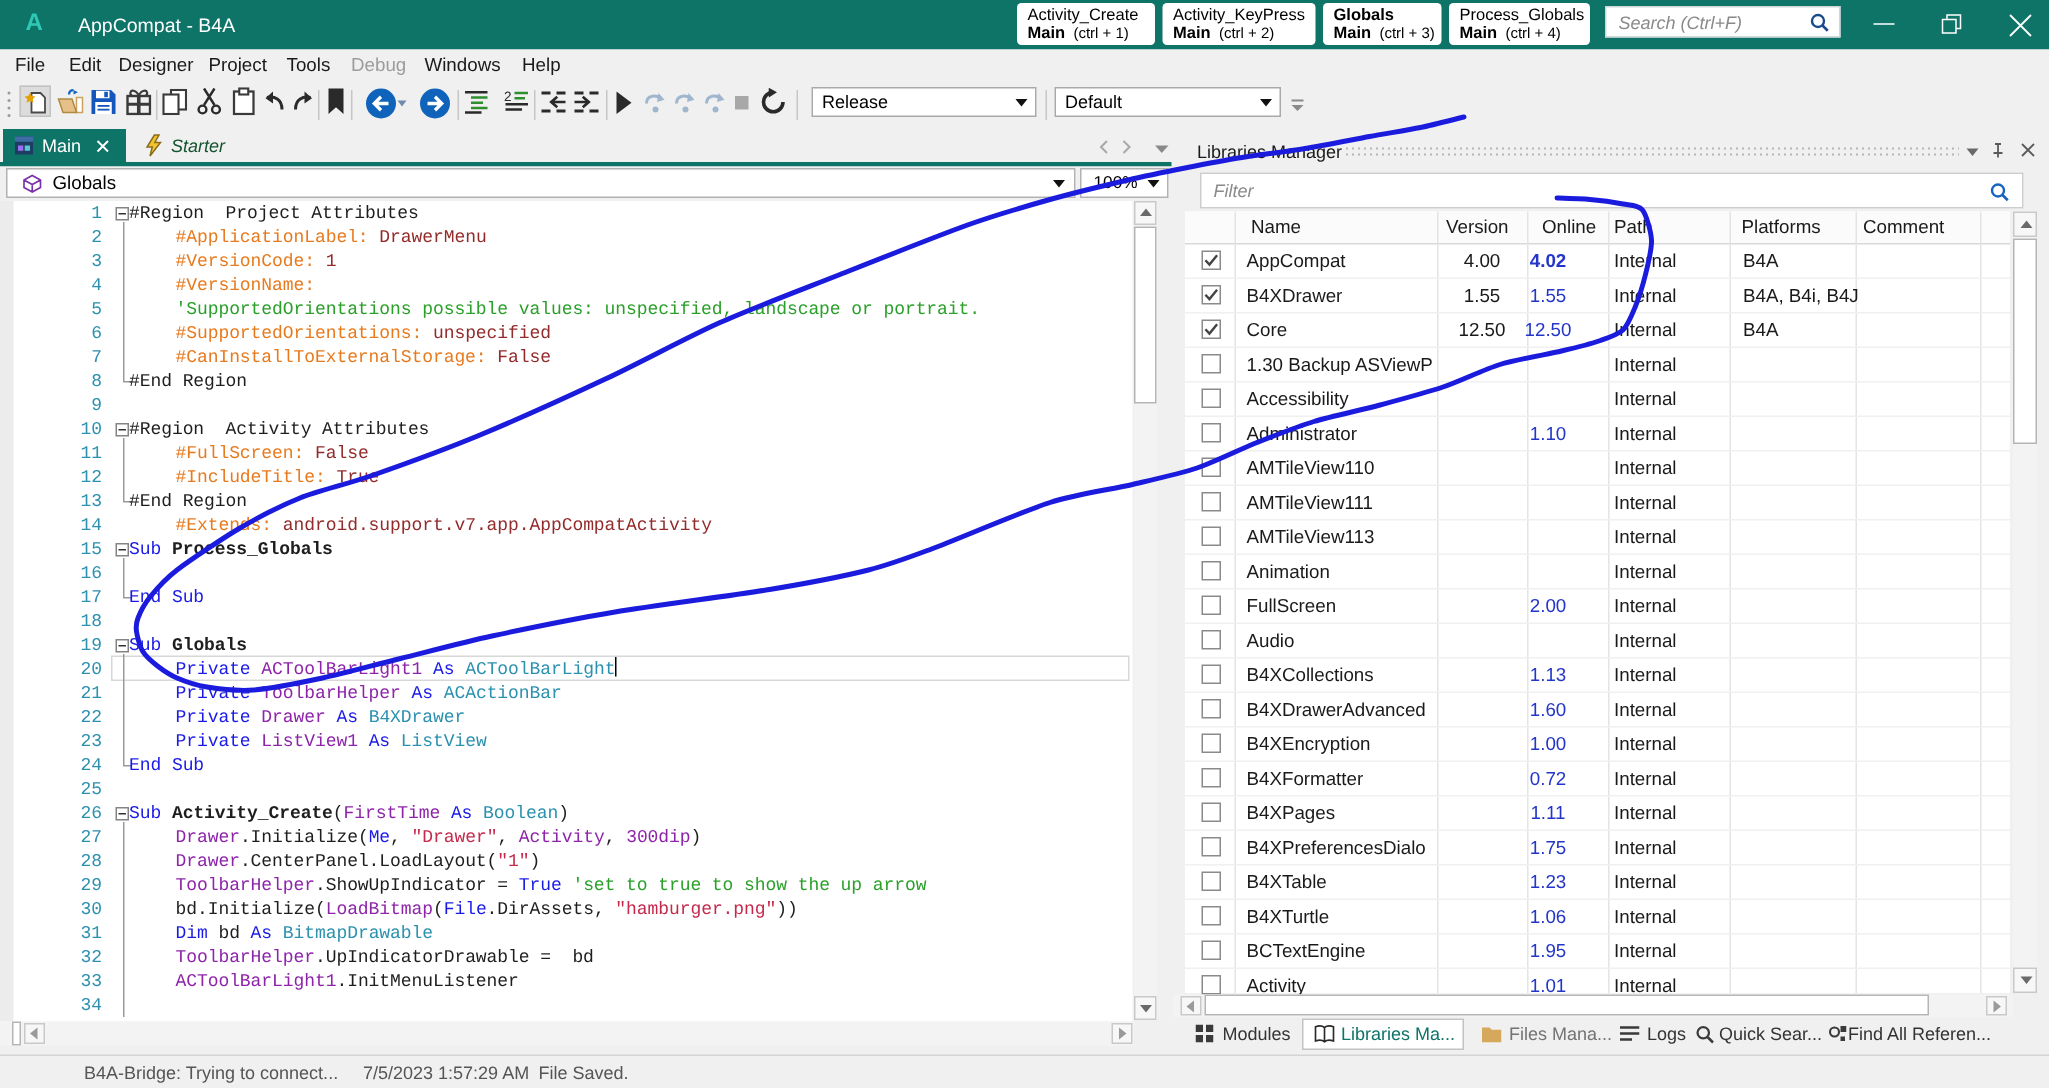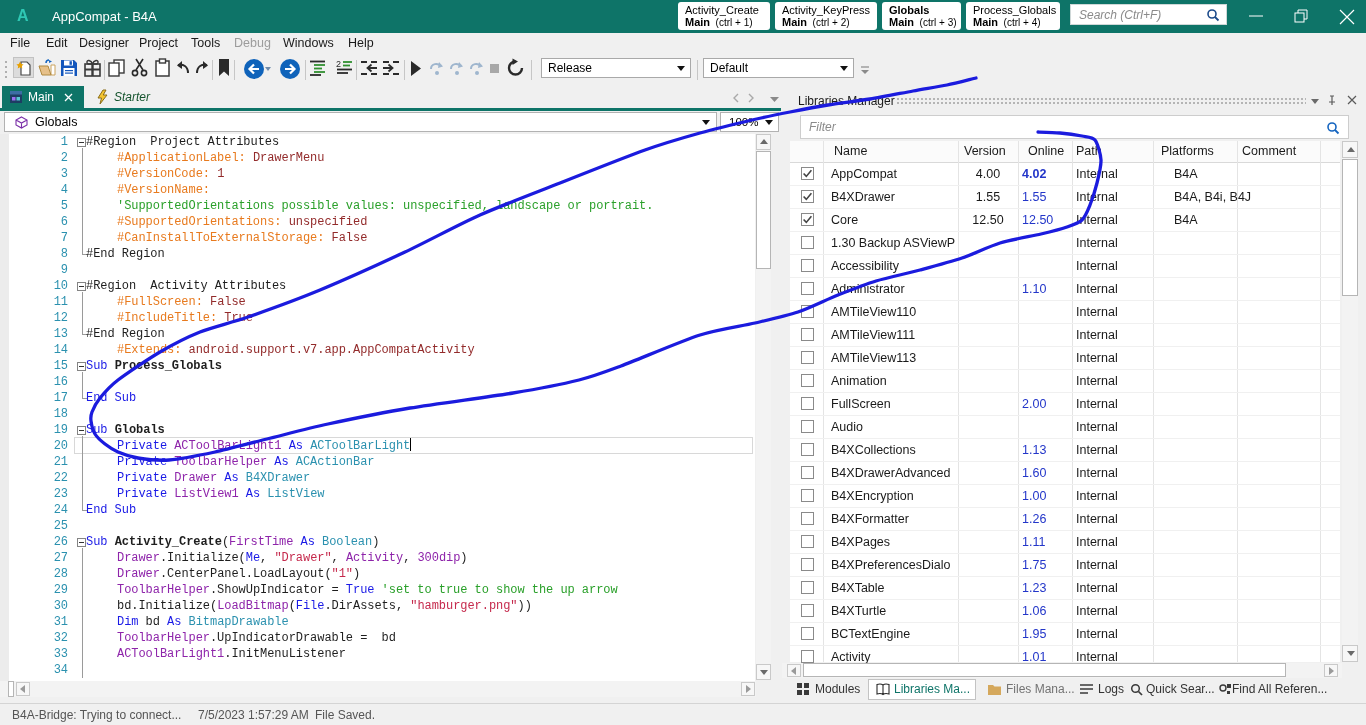--- a/index.html
+++ b/index.html
@@ -62,29 +62,29 @@
 #table { position:absolute; left:790px; top:141px; width:550px; height:521px; background:#fff; overflow:hidden; }
 #thead { position:absolute; left:790px; top:141px; width:550px; height:22px; background:#fbfbfb; border-bottom:1px solid #d9d9d9; font-size:12.5px; color:#1a1a1a; }
 #thead span { position:absolute; top:3px; }
 .colline { position:absolute; top:141px; width:1px; height:521px; background:#e4e4e4; }
 .trow { position:absolute; left:790px; width:550px; height:23px; border-bottom:1px solid #f0f0f0; font-size:12.5px; color:#1a1a1a; }
 .trow span { position:absolute; top:4px; }
 .cb { left:11px; top:4px!important; width:13px; height:13px; border:1px solid #8a8a8a; background:#fff; }
 .cb svg { position:absolute; left:-1px; top:-1px; }
 .cname { left:41px; }
 .cver { left:168px; width:60px; text-align:center; }
-.conl { left:232px; width:60px; color:#2336c9; }
+.conl { left:212px; width:60px; text-align:center; color:#2336c9; }
 .cpath { left:286px; }
-.cplat { left:384px; }
+.cplat { left:372px; }
 
 #btabs { position:absolute; left:782px; top:678px; width:584px; height:23px; background:#f0f0f0; font-size:12px; color:#333; }
 #libtab { position:absolute; left:868px; top:679px; width:108px; height:21px; background:#fff; border:1px solid #c3c3c3; }
 
 #statusbar { position:absolute; left:0; top:703px; width:1366px; height:22px; background:#f0f0f0; border-top:1px solid #d4d4d4; font-size:12px; color:#555; }
-#statusbar span { position:absolute; top:4px; }
+#statusbar span { position:absolute; top:4px;margin-left:44px; }
 #anno { position:absolute; left:0; top:0; z-index:50; pointer-events:none; }
 </style></head>
 <body>
 <div id="titlebar">
   <span class="logo">A</span>
     <span class="title">AppCompat - B4A</span>
   <div class="hotbtn" style="left:678px;width:92px;">Activity_Create<br><span class="l2"><b>Main</b>&nbsp; (ctrl + 1)</span></div>
   <div class="hotbtn" style="left:775px;width:102px;">Activity_KeyPress<br><span class="l2"><b>Main</b>&nbsp; (ctrl + 2)</span></div>
   <div class="hotbtn" style="left:882px;width:79px;"><b>Globals</b><br><span class="l2"><b>Main</b>&nbsp; (ctrl + 3)</span></div>
   <div class="hotbtn" style="left:966px;width:94px;">Process_Globals<br><span class="l2"><b>Main</b>&nbsp; (ctrl + 4)</span></div>
@@ -564,21 +564,21 @@
     <span class="cname">B4XEncryption</span>
     <span class="cver"></span>
     <span class="conl">1.00</span>
     <span class="cpath">Internal</span>
     <span class="cplat"></span>
   </div>
 <div class="trow" style="top:508px">
 <span class="cb"></span>
     <span class="cname">B4XFormatter</span>
     <span class="cver"></span>
-    <span class="conl">1.26</span>
+    <span class="conl">0.72</span>
     <span class="cpath">Internal</span>
     <span class="cplat"></span>
   </div>
 <div class="trow" style="top:531px">
 <span class="cb"></span>
     <span class="cname">B4XPages</span>
     <span class="cver"></span>
     <span class="conl">1.11</span>
     <span class="cpath">Internal</span>
     <span class="cplat"></span>

